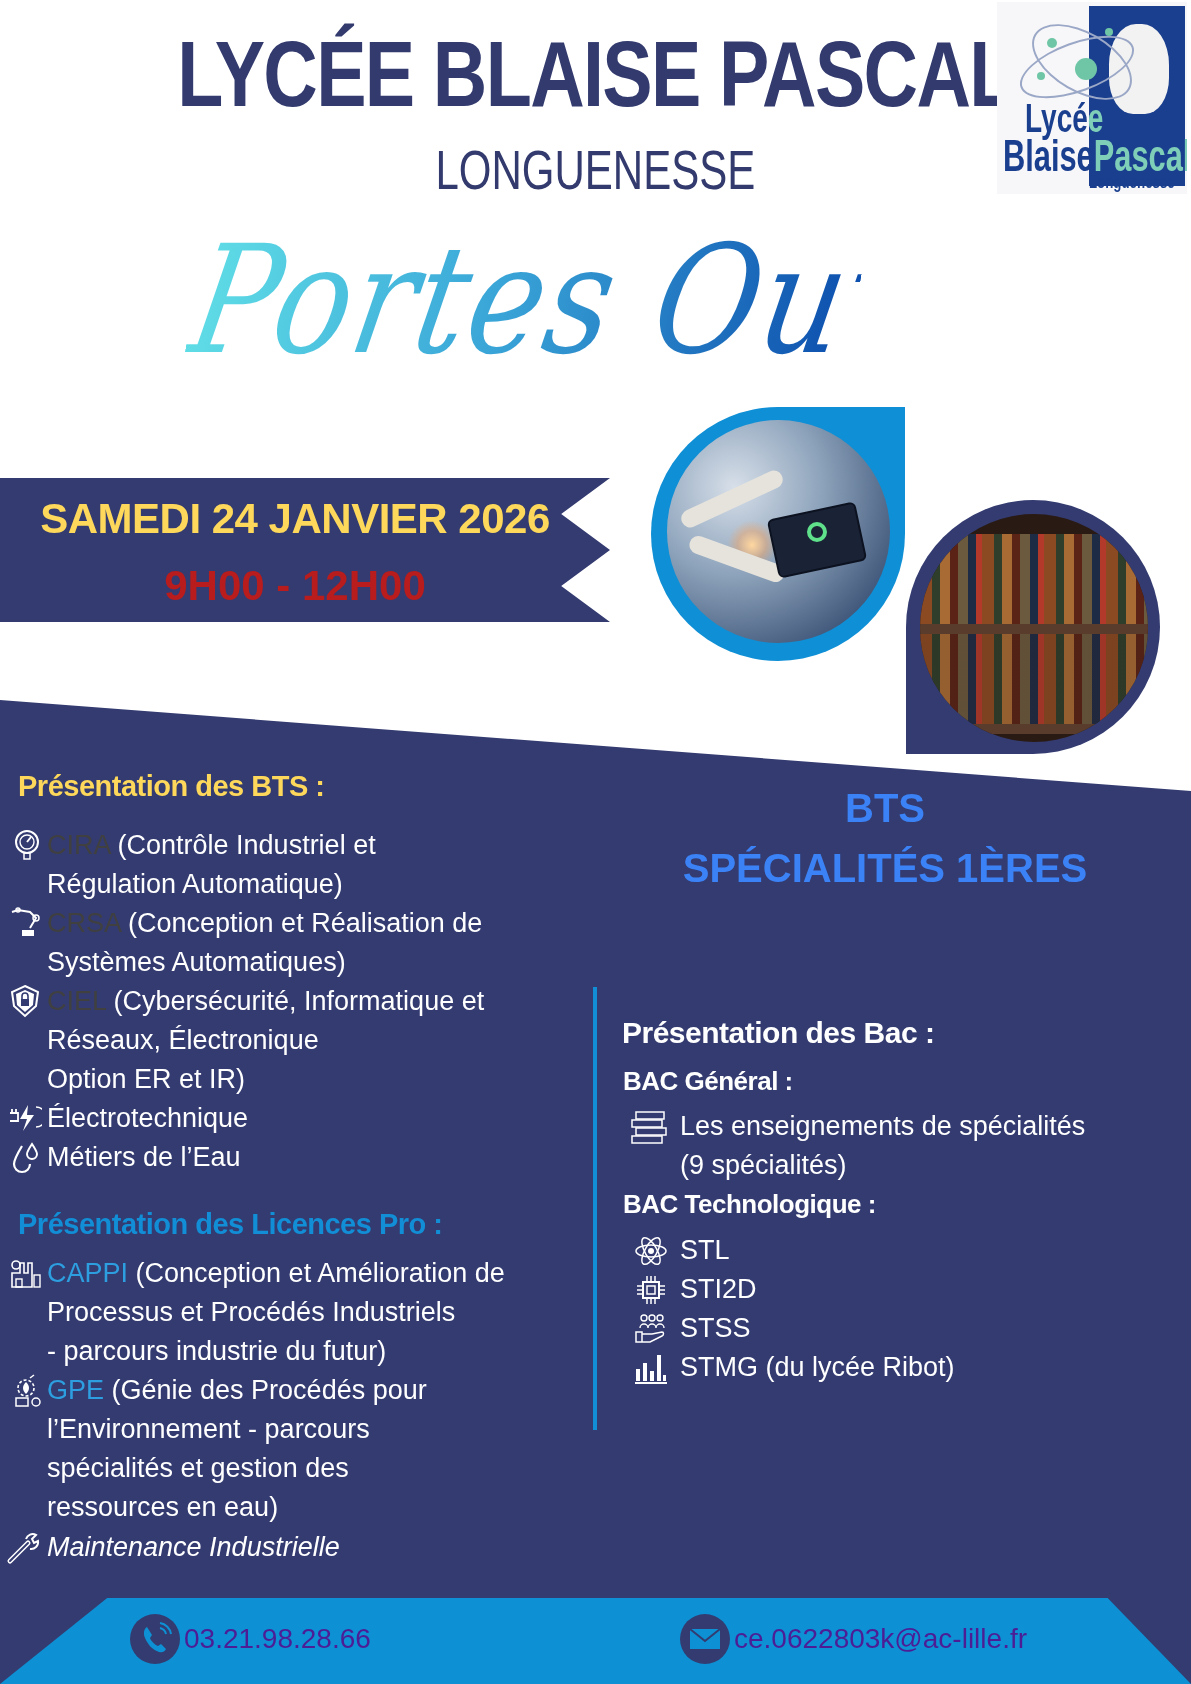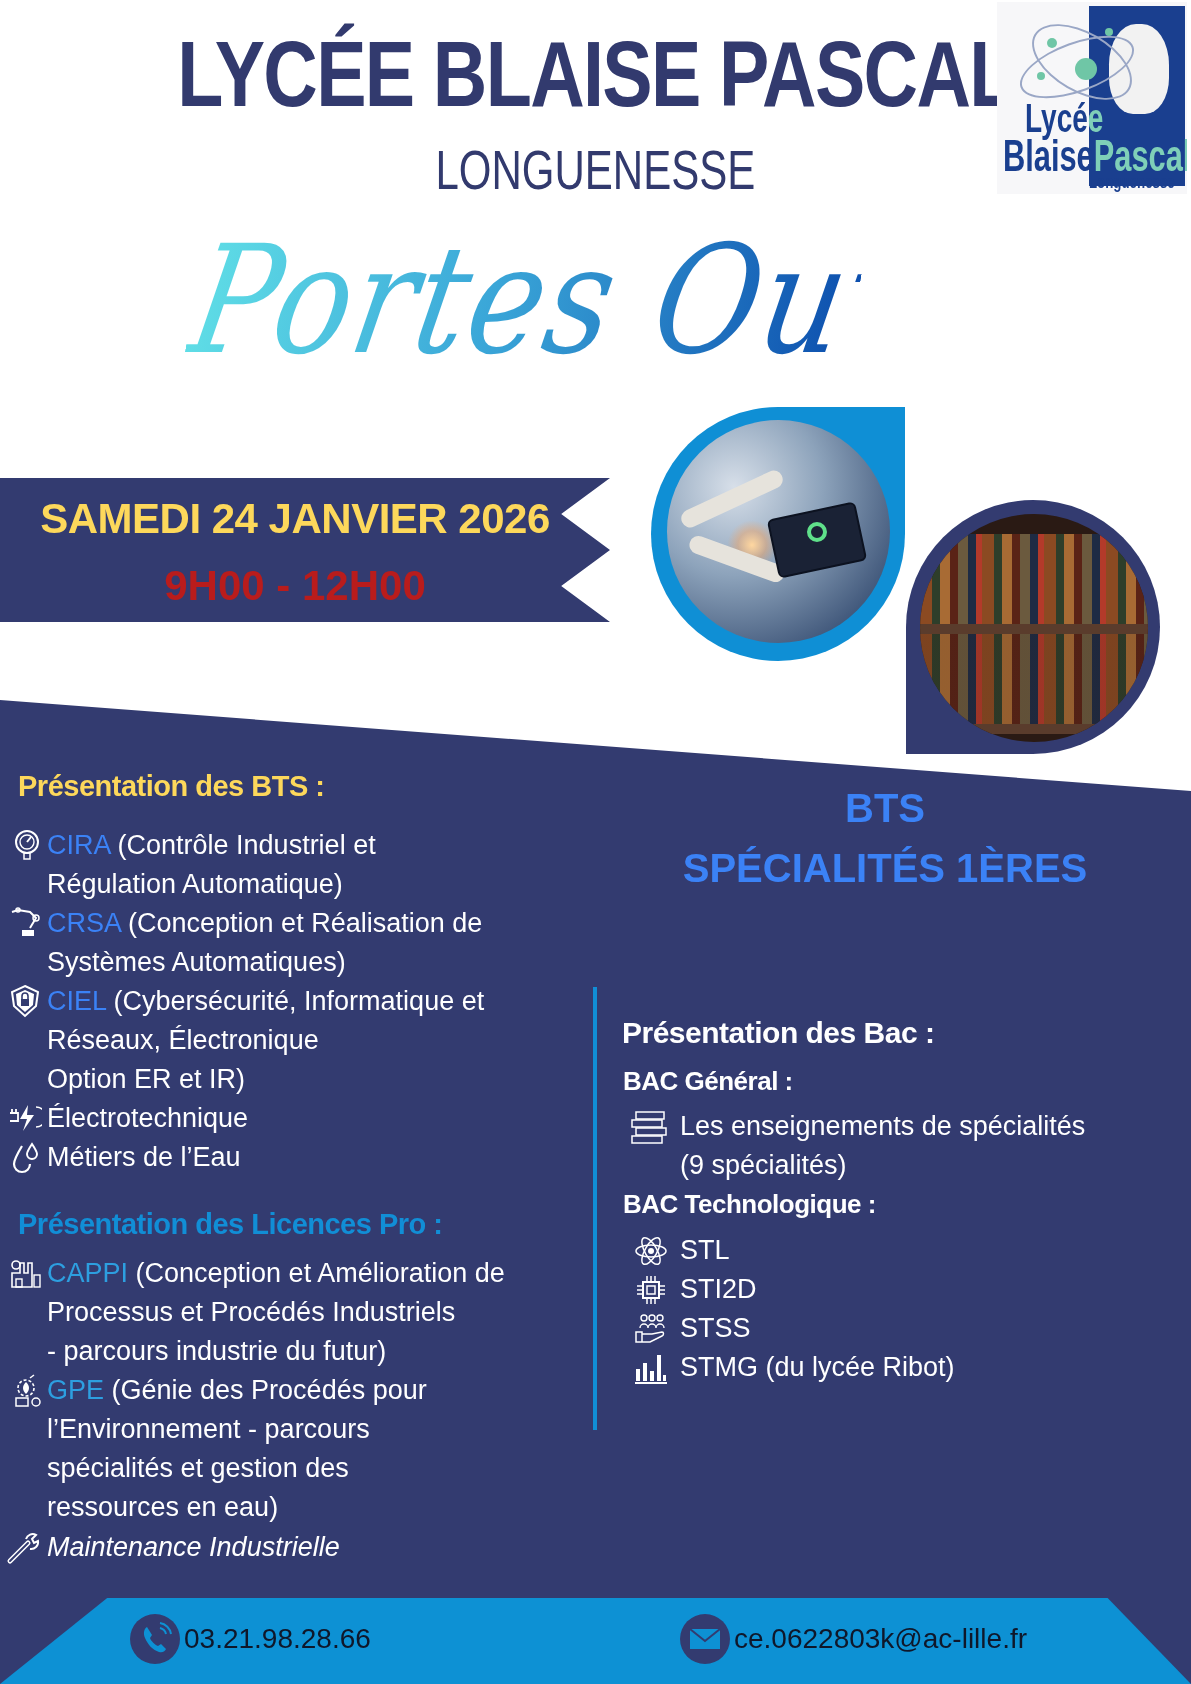--- a/index.html
+++ b/index.html
@@ -67,36 +67,36 @@
 
     
     .dark { left: 0; top: 700px; width: 1191px; height: 984px; background: #333b70;
       clip-path: polygon(0 0, 100% 91px, 100% 100%, 0 100%); }
 
     
     .h-bts { left: 18px; top: 770px; font-weight: 700; font-size: 29px; color: #fdd85b; letter-spacing: -0.5px; }
     .h-lic { left: 18px; top: 1205px; font-weight: 700; font-size: 29px; color: #118ed6; letter-spacing: -0.5px; }
     .list { font-size: 27px; line-height: 39px; color: #ffffff; }
     .item { position: absolute; left: 47px; width: 560px; }
-    .item .code-y { color: #3b82f6; }
+    .item .code-y { color: #404040; }
     .item .code-b { color: #2d9fe0; }
     .ico { position: absolute; width: 34px; height: 34px; }
 
     
     .bts-right { left: 640px; width: 490px; text-align: center; font-weight: 700; font-size: 40px; color: #3b82f6; line-height: 60px; top: 778px; }
     .vline { left: 593px; top: 987px; width: 4px; height: 443px; background: #118ed6; }
     .h-bac { left: 622px; top: 1016px; font-weight: 700; font-size: 30px; color: #ffffff; letter-spacing: -0.5px; }
     .sub-bac { font-weight: 700; font-size: 26px; color: #ffffff; letter-spacing: -0.5px; }
     .ritem { position: absolute; left: 680px; font-size: 27px; line-height: 39px; color: #ffffff; }
 
     
     .footer { left: 0; top: 1598px; width: 1191px; height: 86px; background: #0d91d4;
       clip-path: polygon(9% 0, 93% 0, 100% 100%, 0 100%); }
     .ficon { width: 50px; height: 50px; border-radius: 50%; background: #333b70; }
-    .ftext { font-size: 28px; color: #0f172a; top: 1623px; }
+    .ftext { font-size: 28px; color: #4c1d95; top: 1623px; }
   </style>
 </head>
 <body>
 
 <div class="abs title">LYCÉE BLAISE PASCAL</div>
 <div class="abs subtitle">LONGUENESSE</div>
 <div class="abs script">Portes Ouvertes</div>
 
 <div class="abs logo">
   <div class="blue"></div>

